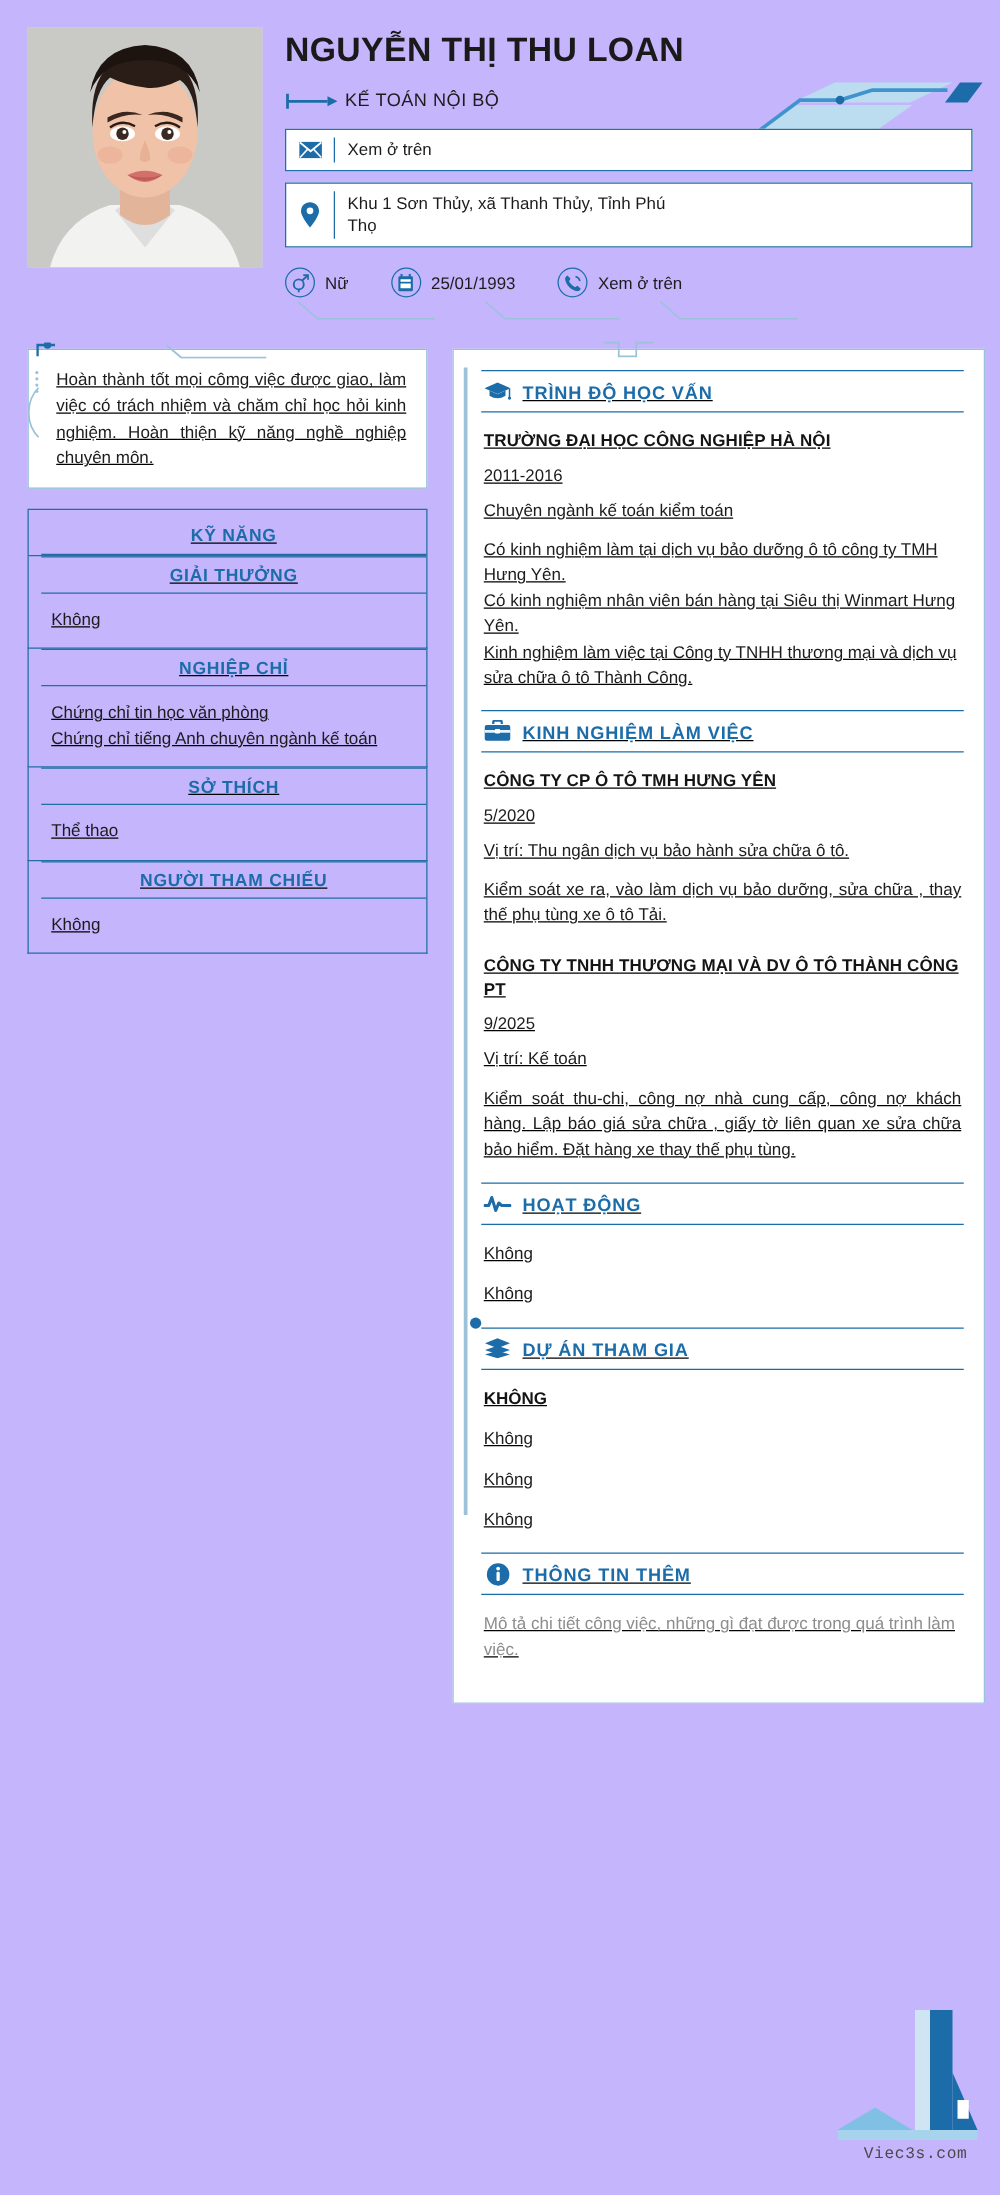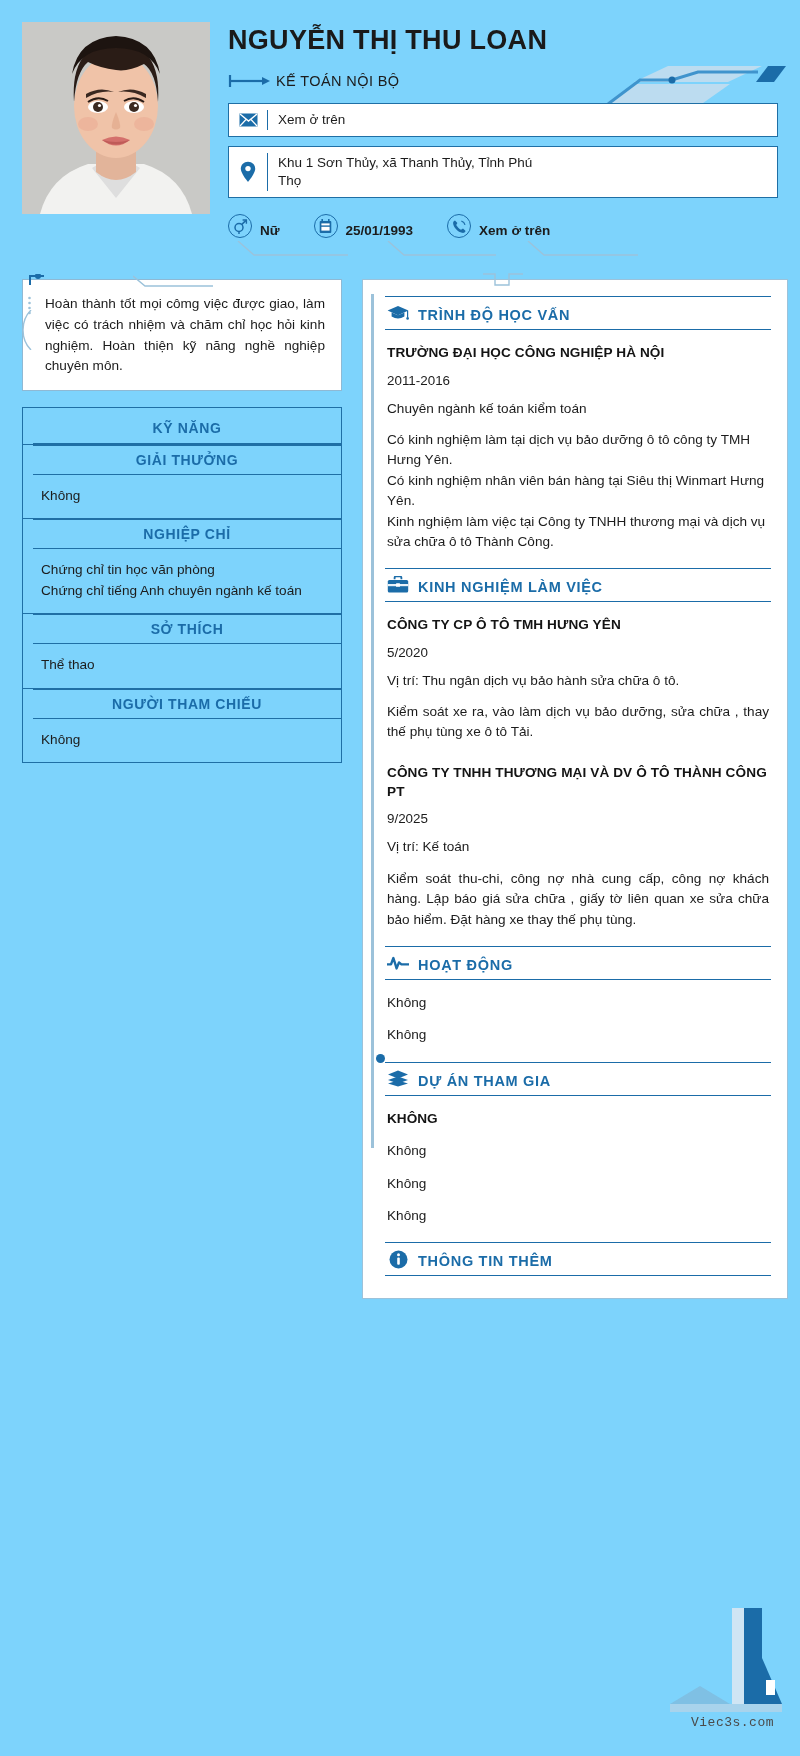--- a/index.html
+++ b/index.html
@@ -3,21 +3,21 @@
 <meta charset="utf-8">
 <style>
   * { box-sizing: border-box; margin: 0; padding: 0; }
   html, body {
     width: 800px;
     background: #ffffff;
     font-family: "Liberation Sans", "DejaVu Sans", sans-serif;
   }
   body { width: 800px; height: 1756px; position: relative; overflow: hidden; }
 
-  .page { position: relative; width: 800px; height: 1756px; background: #7dd3fc; }
+  .page { position: relative; width: 800px; height: 1756px; background: #c4b5fd; }
 
   
   .header {
     position: relative;
     padding: 22px 22px 0 22px;
     display: flex;
     gap: 0;
   }
   .photo-wrap {
     width: 188px; height: 192px;
@@ -71,33 +71,33 @@
   }
   .contact-sep { width: 1px; background: #1b6ca8; margin: 6px 0; }
   .contact-val {
     padding: 7px 10px; font-size: 13.5px; color: #1c1c1c; line-height: 1.35;
   }
 
   .meta-row {
     display: flex; align-items: center; gap: 0; margin-top: 11px;
     height: 34px;
   }
-  .meta-item { display: flex; align-items: flex-end; gap: 8px; font-weight: bold; }
+  .meta-item { display: flex; align-items: center; gap: 8px; }
   .meta-item + .meta-item { margin-left: 34px; }
   .meta-circle {
     width: 24px; height: 24px; border: 1.6px solid #1b6ca8;
     border-radius: 50%; display: flex; align-items: center;
     justify-content: center; color: #1b6ca8; flex: 0 0 24px;
   }
   .meta-txt { font-size: 13.5px; color: #1c1c1c; }
 
   .meta-tails { position: relative; height: 16px; margin-top: -2px; }
 
   
-  .columns { display: flex; padding: 8px 12px 0 22px; gap: 14px; }
+  .columns { display: flex; padding: 8px 12px 0 22px; gap: 14px; text-decoration: underline; }
   .col-left { width: 320px; flex: 0 0 320px; position: relative; }
   .col-right { flex: 1 1 auto; position: relative; padding-left: 6px; }
 
   
   .obj-card {
     position: relative; margin-top: 14px;
     border: 1px solid #8fb9d4;
     padding: 14px 16px 13px 22px;
     background: #fff;
   }
@@ -509,20 +509,23 @@
           <div class="rsec-head">
             <span class="rsec-ico">
               <svg width="19" height="19" viewBox="0 0 19 19">
                 <circle cx="9.5" cy="9.5" r="9" fill="#1b6ca8"></circle>
                 <circle cx="9.5" cy="4.8" r="1.5" fill="#fff"></circle>
                 <rect x="8.2" y="7.4" width="2.6" height="7.4" rx="1" fill="#fff"></rect>
               </svg>
             </span>
             <span class="rsec-title">THÔNG TIN THÊM</span>
           </div>
+          <div class="rsec-body">
+            <div class="plain muted">Mô tả chi tiết công việc, những gì đạt được trong quá trình làm việc.</div>
+          </div>
         </div>
 
       </div>
     </div>
   </div>
 
   <svg class="footer-deco" viewBox="0 0 120 110">
     <polygon points="74,0 92,0 92,96 74,96" fill="#1b6ca8"></polygon>
     <polygon points="92,50 112,96 92,96" fill="#1b6ca8"></polygon>
     <rect x="96" y="72" width="9" height="15" fill="#fff"></rect>

